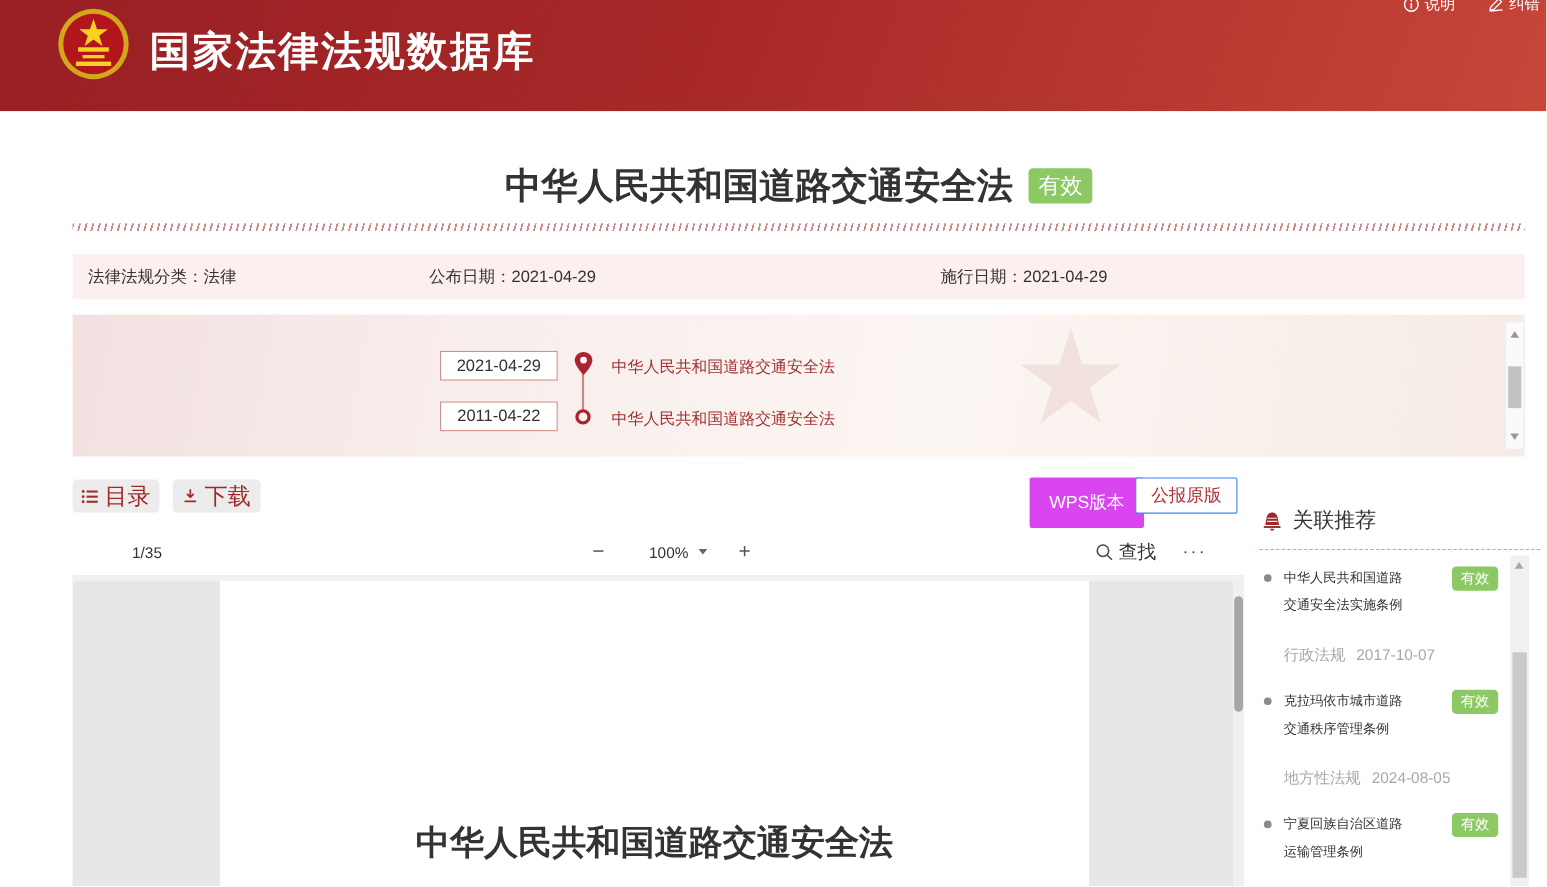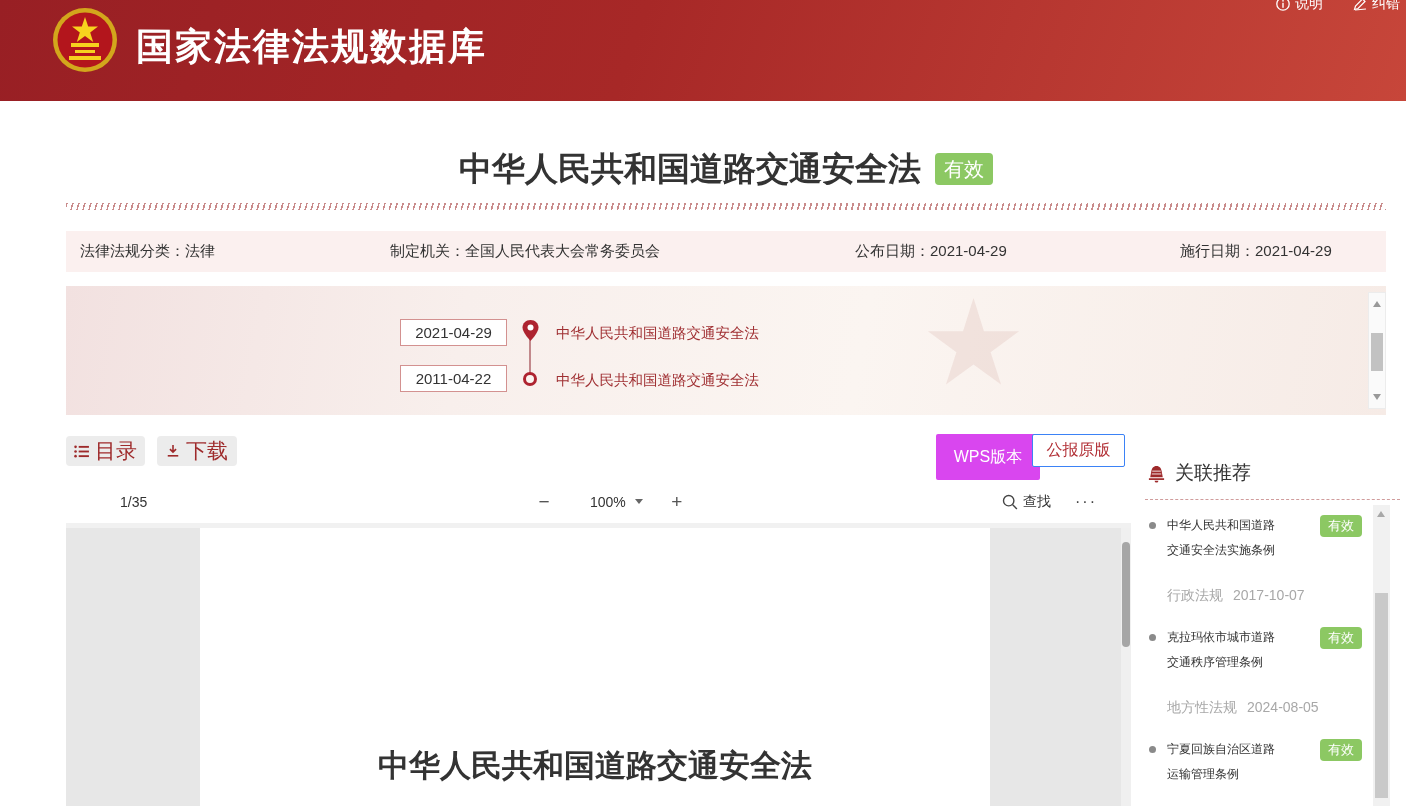--- a/index.html
+++ b/index.html
@@ -73,21 +73,21 @@
   .pdf-toolbar { position:relative; height:43px; background:#fff; }
   .page-indicator { position:absolute; left:54px; top:0; height:43px; display:flex; align-items:center;
     font-size:14px; color:#333; }
   .zoom-controls { position:absolute; left:468px; top:0; height:43px; display:flex; align-items:center; }
   .zoom-btn { font-size:19px; color:#555; cursor:pointer; width:20px; text-align:center; }
   .zoom-level { margin-left:36px; font-size:14px; color:#333; cursor:pointer; }
   .zoom-caret { margin-left:9px; width:0; height:0; border-left:4px solid transparent;
     border-right:4px solid transparent; border-top:5px solid #666; cursor:pointer; }
   .zoom-plus { margin-left:24px; }
   .find-tools { position:absolute; right:34px; top:0; height:43px; display:flex; align-items:center; gap:24px; }
-  .find-btn { display:flex; align-items:center; gap:5px; font-size:14px; color:#333; cursor:pointer; }
+  .find-btn { display:flex; align-items:center; gap:5px; font-size:17px; color:#333; cursor:pointer; }
   .more-btn { font-size:16px; color:#444; letter-spacing:2px; cursor:pointer; }
   .pdf-canvas { position:absolute; left:0; top:43px; width:1065px; height:283px; background:#e7e7e7;
     border-top:5px solid #f1f1f1; }
   .pdf-page { position:absolute; left:134px; top:0; width:790px; height:290px; background:#fff; }
   .pdf-doc-title { margin-top:217px; text-align:center; font-family:"Liberation Serif","DejaVu Serif",serif;
     font-weight:bold; font-size:31px; color:#333; }
   .pdf-scrollbar { position:absolute; right:0; top:0; bottom:0; width:10px; background:#f0f0f0; }
   .pdf-scrollbar .thumb { position:absolute; left:1px; top:14px; width:8px; height:105px;
     background:#a6a6a6; border-radius:4px; }
 
@@ -150,21 +150,20 @@
   </header>
 
   <div class="doc-title-row">
     <h2 class="doc-title">中华人民共和国道路交通安全法</h2>
     <span class="status-badge">有效</span>
   </div>
   <div class="hatch-divider"></div>
 
   <div class="meta-bar">
     <div class="meta-item"><span>法律法规分类：</span><span>法律</span></div>
-    <div class="meta-item"><span>制定机关：</span><span>全国人民代表大会常务委员会</span></div>
     <div class="meta-item"><span>公布日期：</span><span>2021-04-29</span></div>
     <div class="meta-item"><span>施行日期：</span><span>2021-04-29</span></div>
   </div>
 
   <section class="history-panel">
     <div class="history-star"></div>
 
     <div class="tl-connector"></div>
 
     <div class="date-box" style="top:33px">2021-04-29</div>

